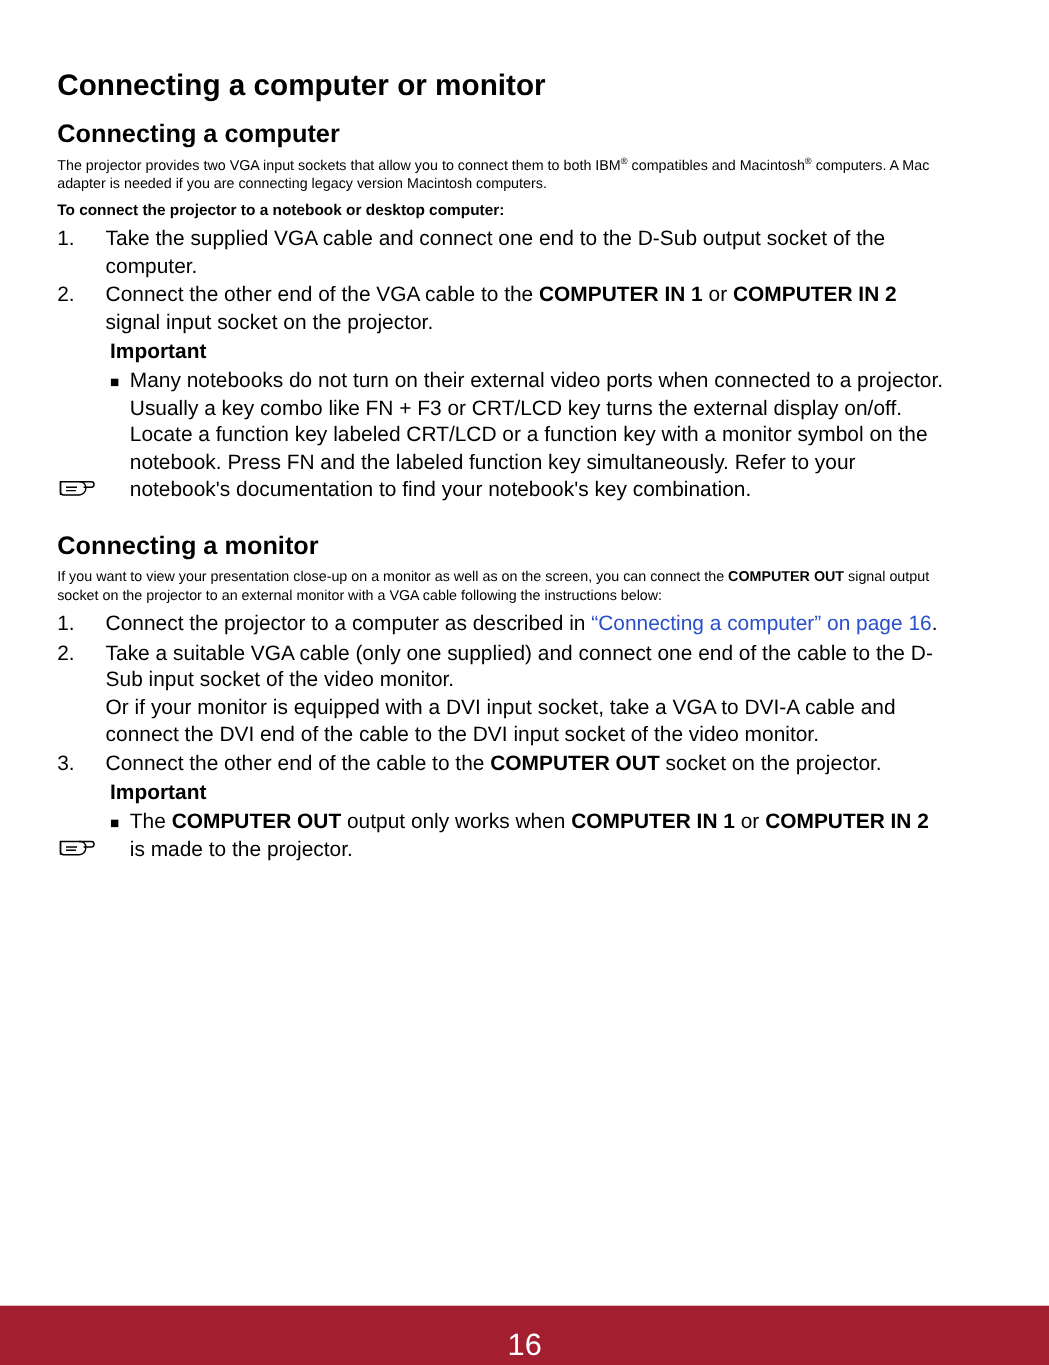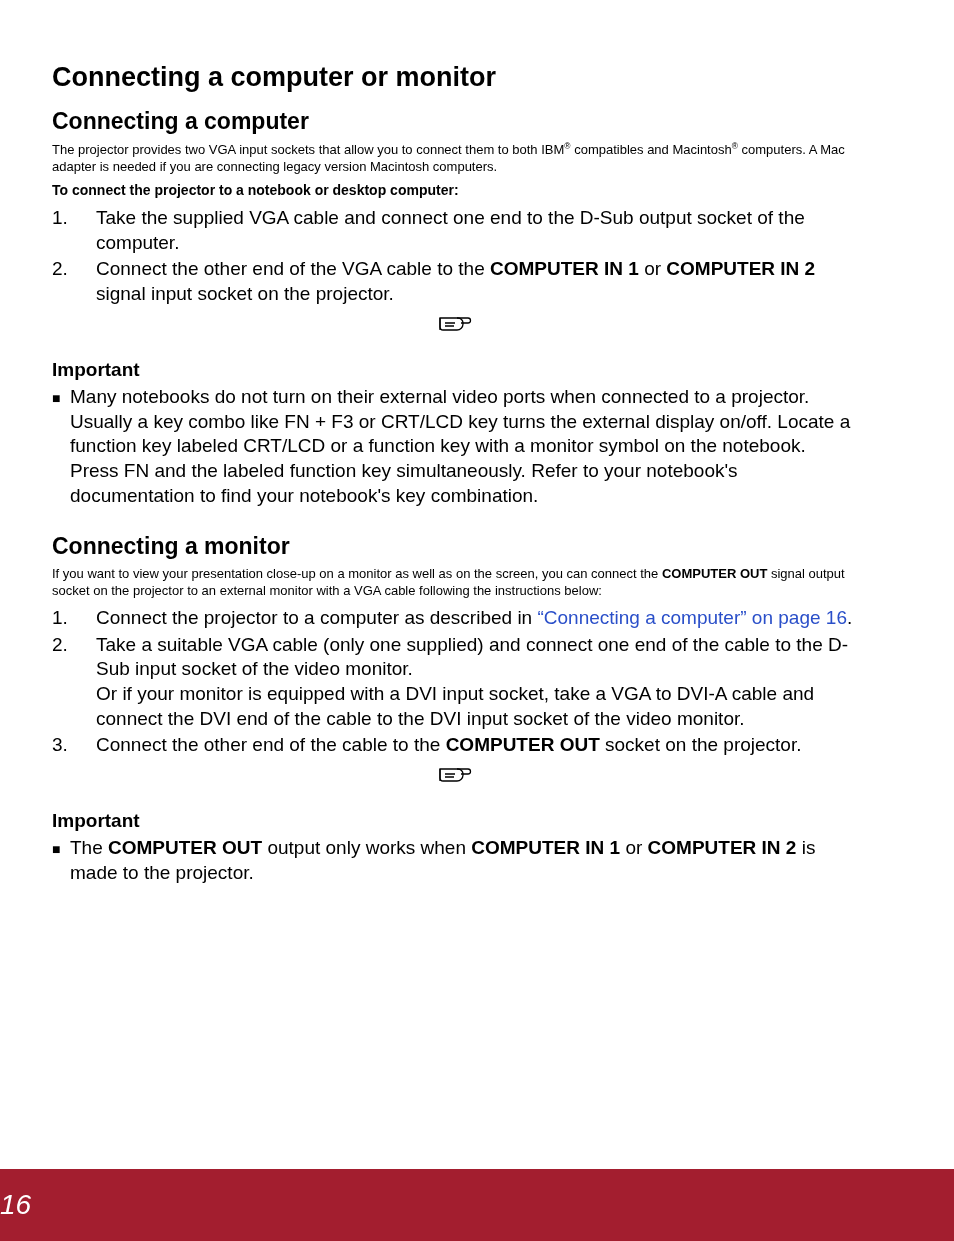--- a/index.html
+++ b/index.html
@@ -53,24 +53,23 @@
   }
   ol.steps > li > .num {
     width: 44px;
     flex: 0 0 44px;
   }
   ol.steps > li > .txt {
     flex: 1;
   }
   .important-block {
     display: flex;
-    align-items: center;
+    align-items: flex-end;
     margin-top: 2px;
     margin-bottom: 24px;
-    flex-direction: column;
   }
   .important-block .hand-icon {
     flex: 0 0 48px;
     padding-top: 2px;
   }
   .important-block .content {
     flex: 1;
     font-size: 19px;
   }
   .important-block .content .imp-label {
@@ -90,27 +89,26 @@
   .important-block .bullet-row .btxt {
     flex: 1;
     line-height: 1.3;
   }
   .link { color: #2a4fc9; }
   b { font-weight: bold; }
   .monitor-section { margin-top: 22px; }
   .footer {
     position: absolute;
     left: 0; right: 0; bottom: 0;
-    height: 72px;
+    height: 54px;
     background: #a31e2f;
     color: #fff;
     font-size: 28px;
-    text-align: left;
+    text-align: center;
     line-height: 72px;
-    font-style: italic;
   }
 </style>
 </head>
 <body>
 
 <div class="page">
 
   <h1 class="main-title">Connecting a computer or monitor</h1>
 
   <h2 class="sub-title">Connecting a computer</h2>

